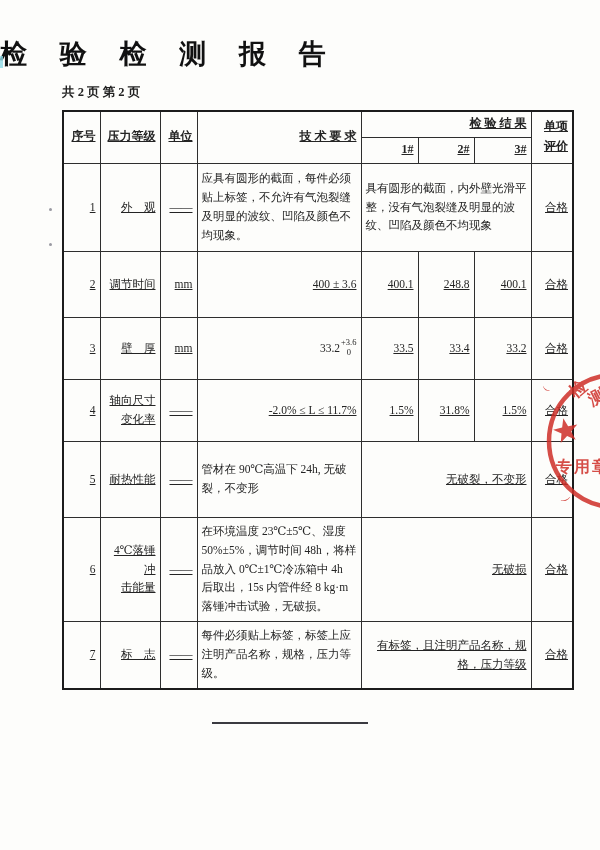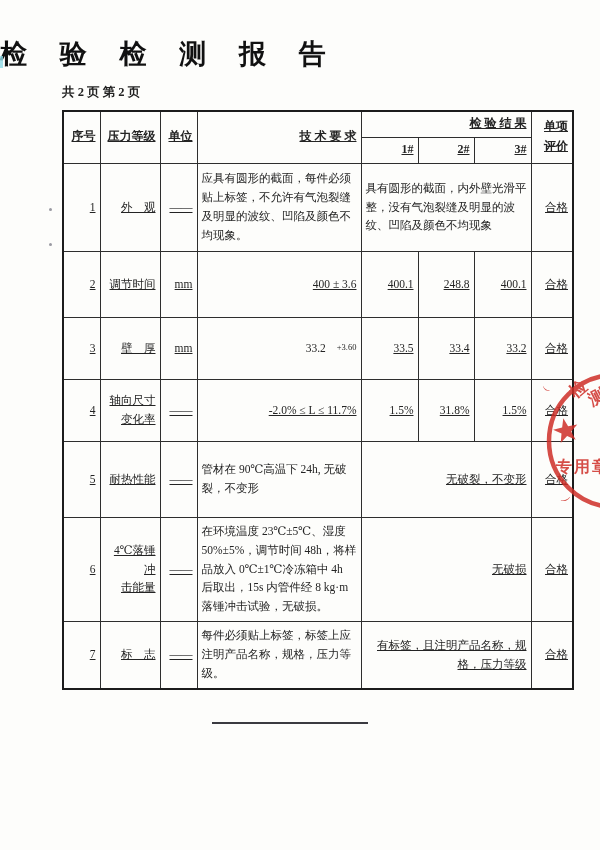--- a/index.html
+++ b/index.html
@@ -47,21 +47,21 @@
   tbody tr:nth-child(3){height:62px;}
   tbody tr:nth-child(4){height:62px;}
   tbody tr:nth-child(5){height:76px;}
   tbody tr:nth-child(6){height:104px;}
   tbody tr:nth-child(7){height:68px;}
   .c{text-align:right;text-decoration:underline;}
   .l{text-align:left;padding:3px 7px;}
   .pre{white-space:pre-line;}
   th.eval-head{white-space:pre-line;line-height:2.3;}
   .tolwrap{display:inline-flex;align-items:center;gap:1px;}
-  .tolstack{display:inline-flex;flex-direction:row;align-items:center;font-size:8.5px;line-height:1.15;font-style:normal;margin-left:10px;}
+  .tolstack{display:inline-flex;flex-direction:column;align-items:center;font-size:8.5px;line-height:1.15;font-style:normal;}
   .tolstack i{font-style:normal;}
   .bottom-line{
     position:absolute;left:212px;top:722px;width:156px;height:2px;
     background:#3a3a40;
   }
   .stamp{
     position:absolute;left:540px;top:362px;width:170px;height:170px;
     pointer-events:none;
   }
   .speck{position:absolute;background:#9a9aa2;border-radius:50%;}

